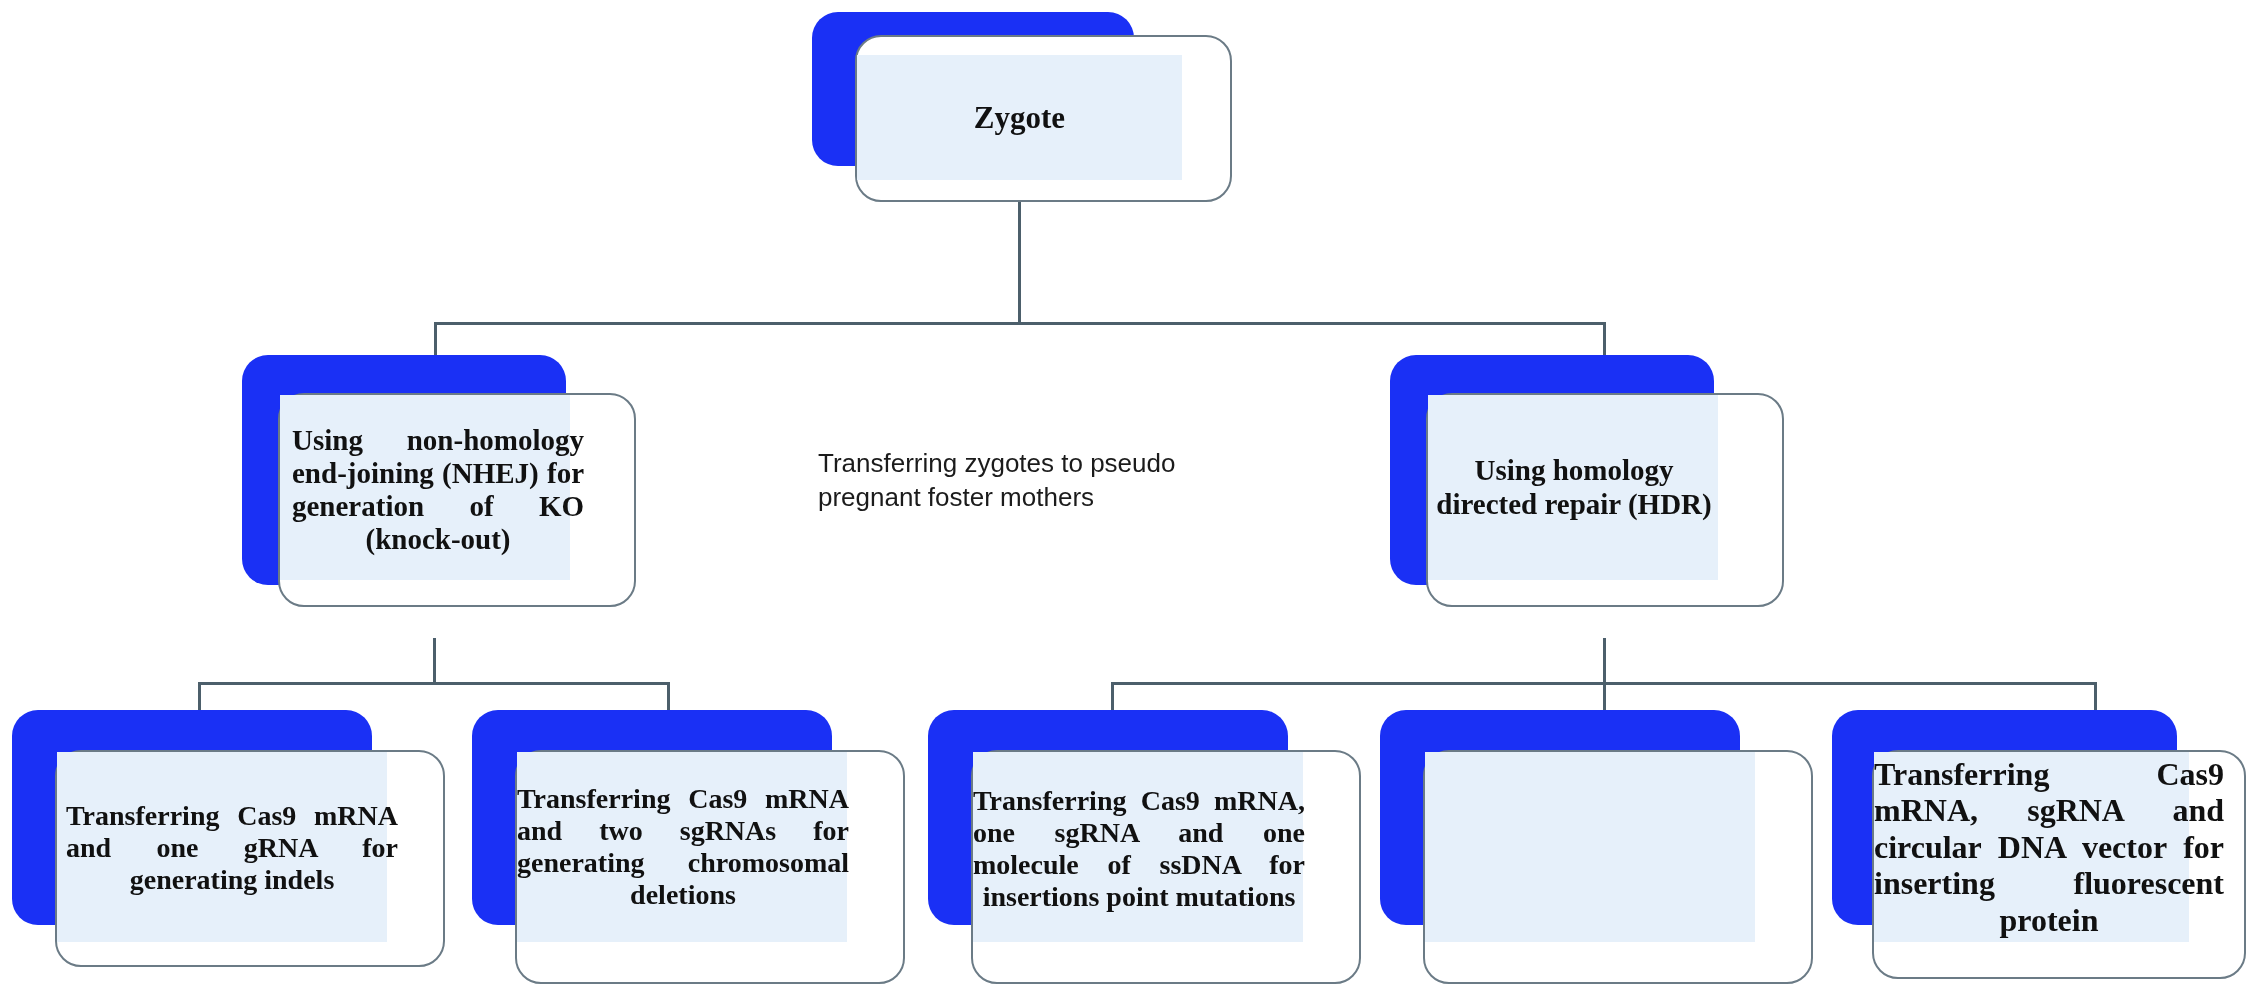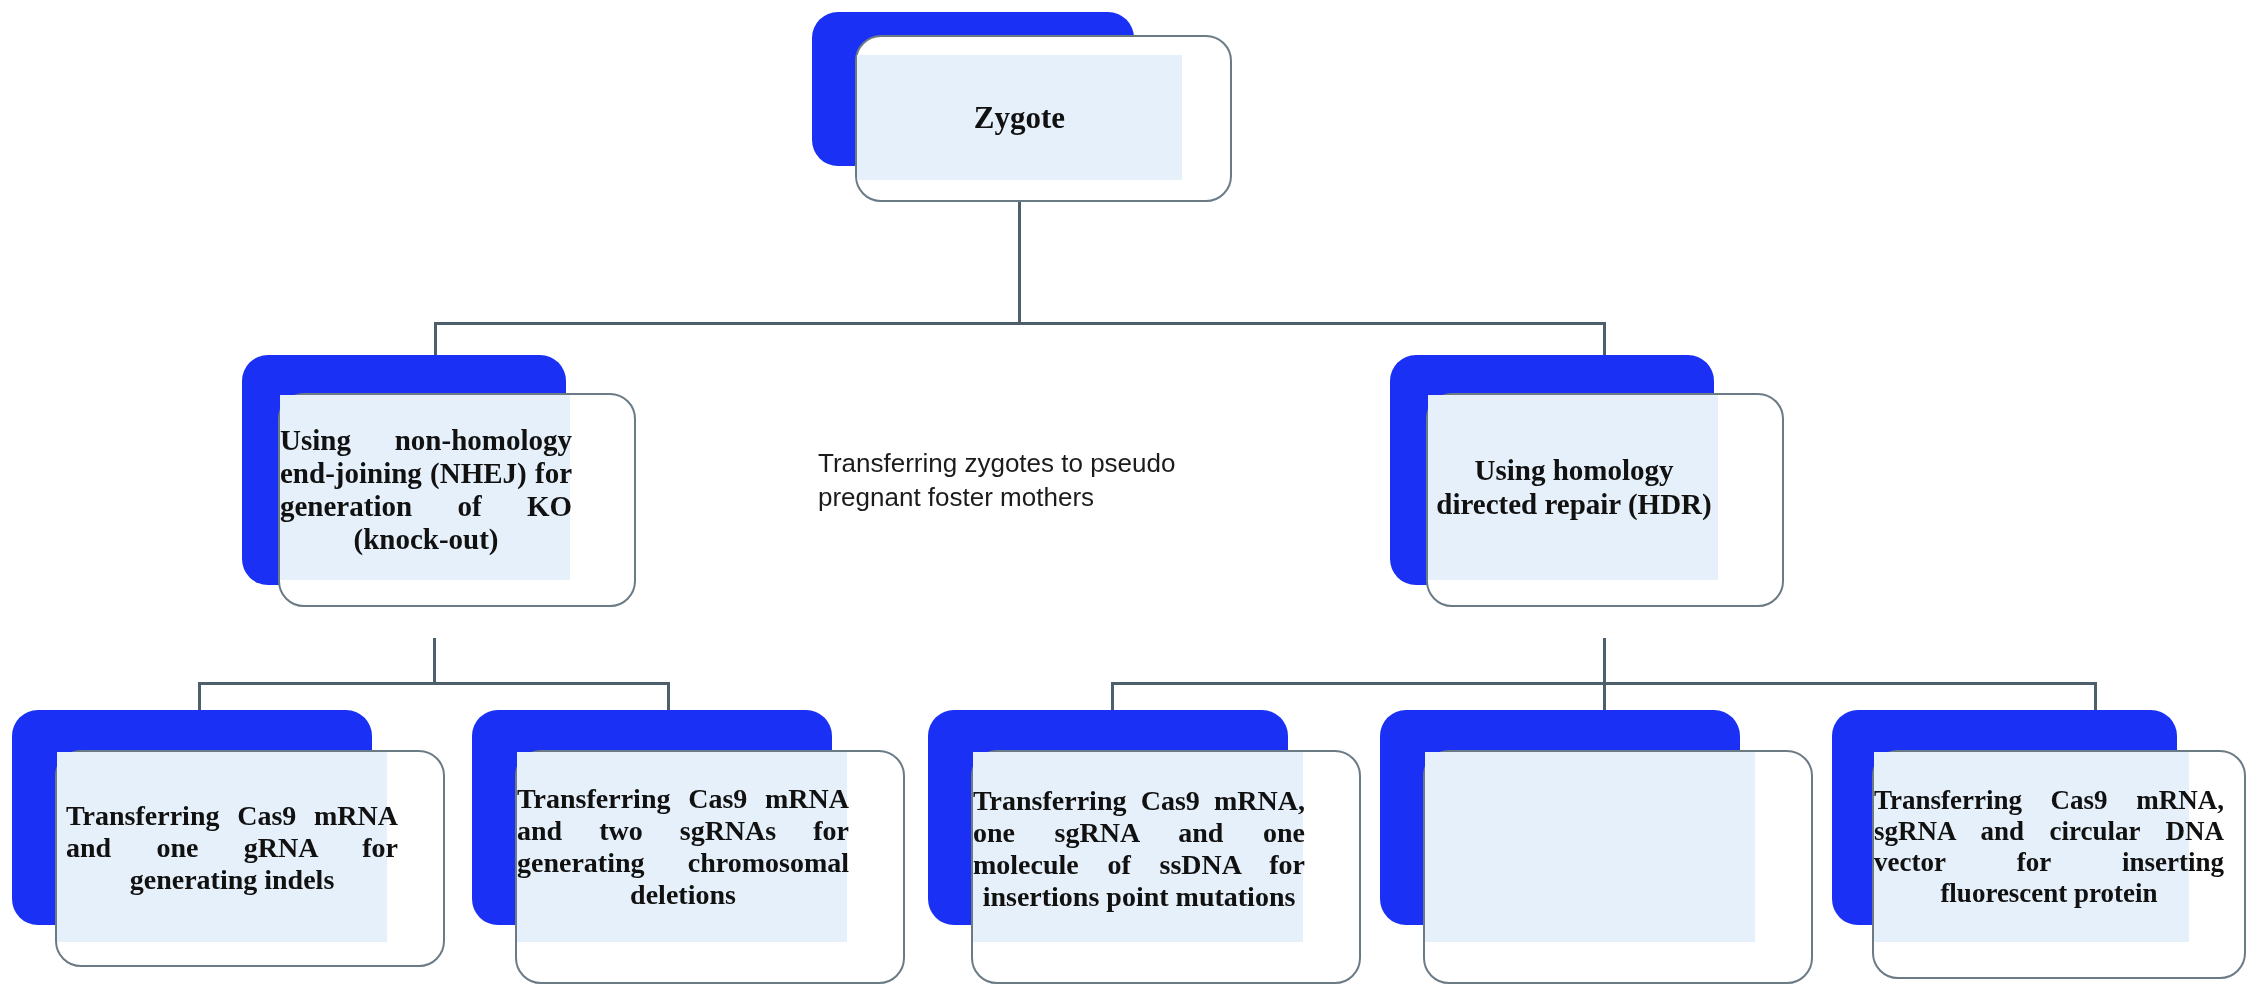--- a/index.html
+++ b/index.html
@@ -98,21 +98,21 @@
     <div class="inner" style="left:45px;top:43px;width:325px;height:125px;"></div>
     <div class="txt serif" style="left:45px;top:43px;width:325px;height:125px;font-size:31px;">
       <span>Zygote</span>
     </div>
   </div>
 
   <div class="node" style="left:242px;top:355px;width:430px;height:290px;">
     <div class="shadow" style="width:324px;height:230px;"></div>
     <div class="card" style="left:36px;top:38px;width:354px;height:210px;"></div>
     <div class="inner" style="left:38px;top:40px;width:290px;height:185px;"></div>
-    <div class="txt serif" style="left:38px;top:30px;width:292px;height:210px;font-size:29px;">
+    <div class="txt serif" style="left:38px;top:30px;width:292px;height:210px;font-size:29px;padding-left:12px;">
       <span>Using non-homology end-joining (NHEJ) for generation of KO (knock-out)</span>
     </div>
   </div>
 
   <div class="node" style="left:1390px;top:355px;width:430px;height:290px;">
     <div class="shadow" style="width:324px;height:230px;"></div>
     <div class="card" style="left:36px;top:38px;width:354px;height:210px;"></div>
     <div class="inner" style="left:38px;top:40px;width:290px;height:185px;"></div>
     <div class="txt serif" style="left:38px;top:40px;width:292px;height:185px;font-size:29px;text-align:center;text-align-last:center;">
       <span>Using homology directed repair (HDR)</span>
@@ -153,18 +153,18 @@
   <div class="node" style="left:1380px;top:710px;width:450px;height:290px;">
     <div class="shadow" style="width:360px;height:215px;"></div>
     <div class="card" style="left:43px;top:40px;width:386px;height:230px;"></div>
     <div class="inner" style="left:45px;top:42px;width:330px;height:190px;"></div>
   </div>
 
   <div class="node" style="left:1832px;top:710px;width:436px;height:290px;">
     <div class="shadow" style="width:345px;height:215px;"></div>
     <div class="card" style="left:40px;top:40px;width:370px;height:225px;"></div>
     <div class="inner" style="left:42px;top:42px;width:315px;height:190px;"></div>
-    <div class="txt serif" style="left:42px;top:18px;width:350px;height:238px;font-size:27px;">
+    <div class="txt serif" style="left:42px;top:18px;width:350px;height:238px;font-size:32px;">
       <span>Transferring Cas9 mRNA, sgRNA and circular DNA vector for inserting fluorescent protein</span>
     </div>
   </div>
 
 </div>
 
 </body></html>

